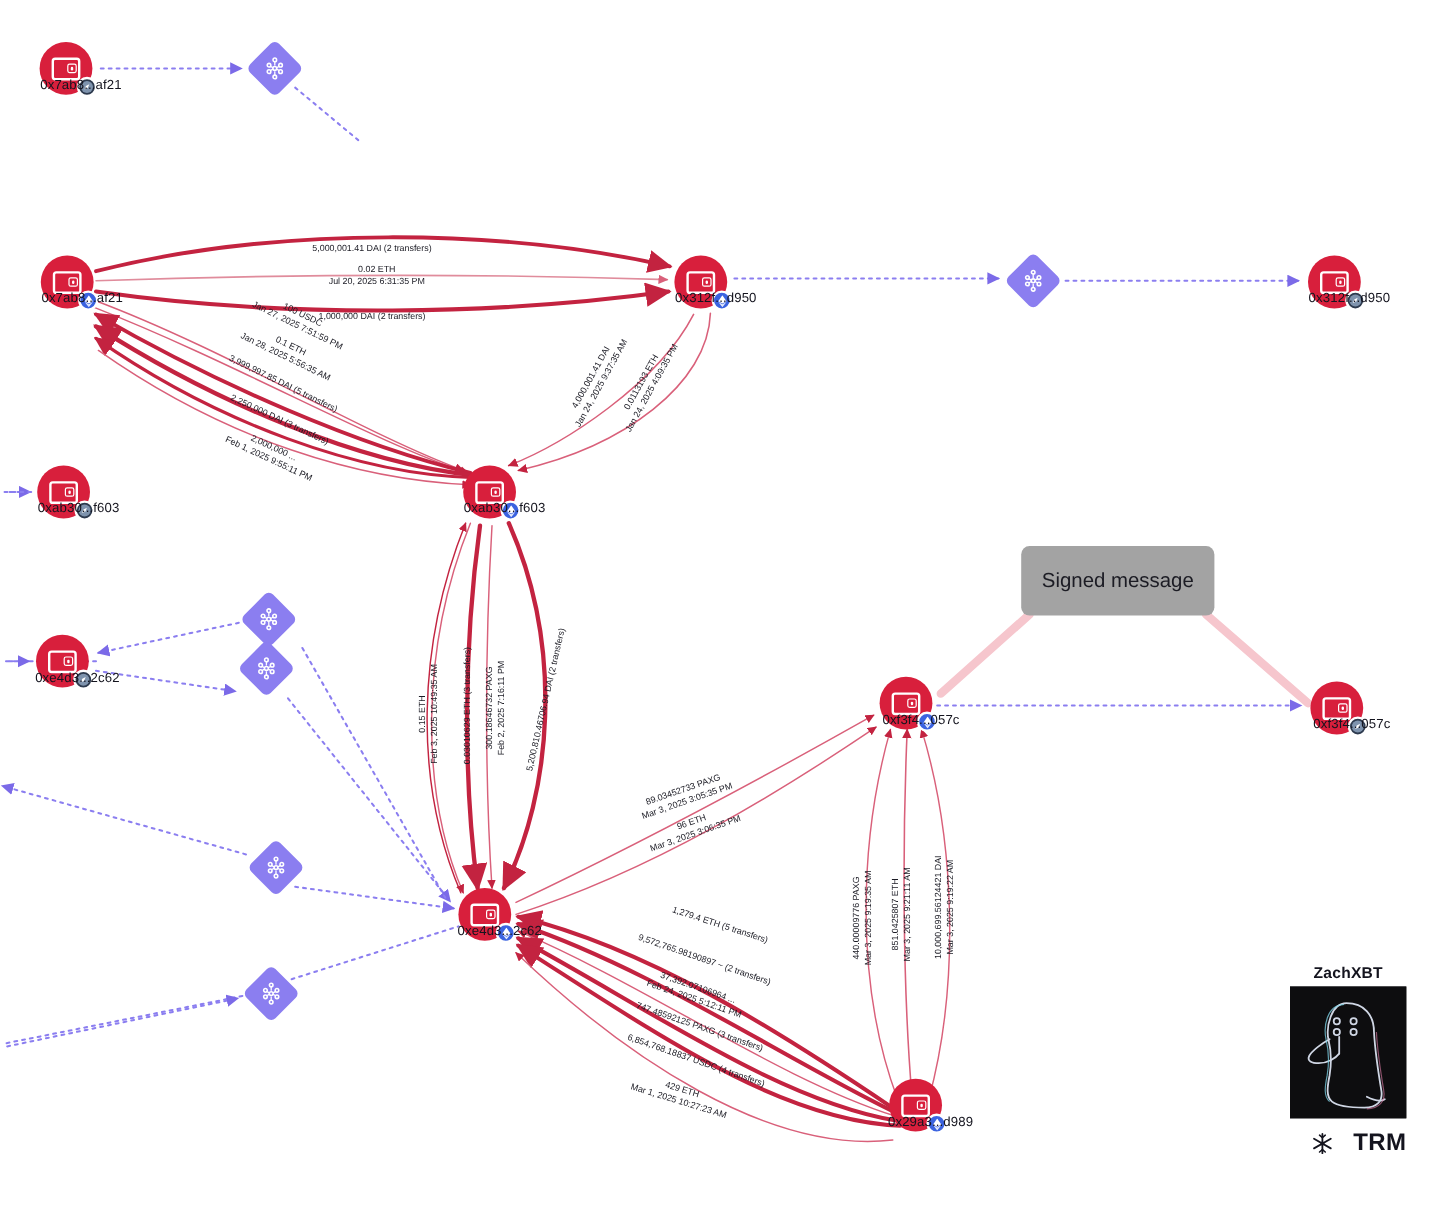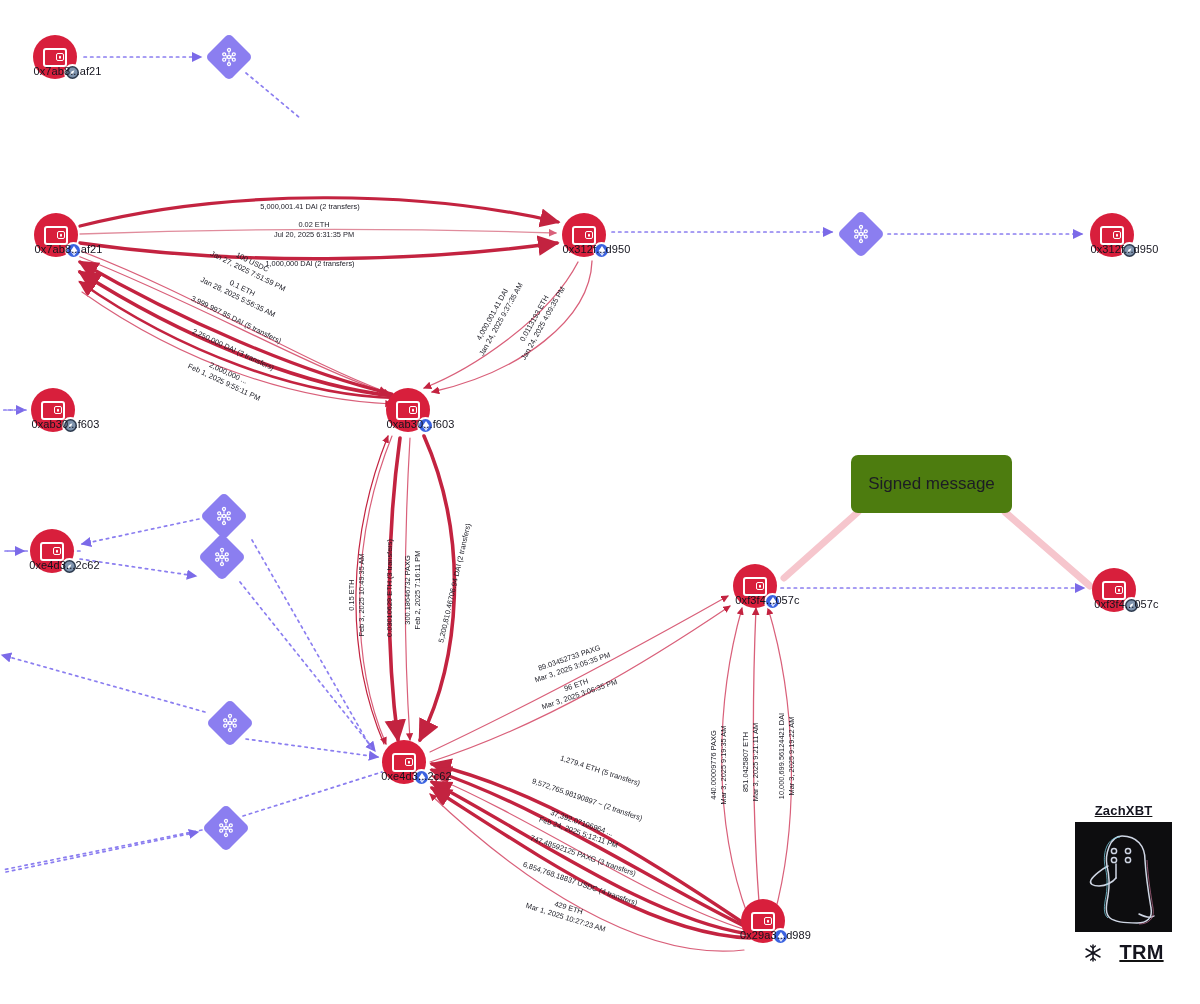--- a/index.html
+++ b/index.html
@@ -54,30 +54,30 @@
   
   .elabel{
     position:absolute;white-space:nowrap;color:#1b1b24;
     font-size:7.4px;line-height:1.35;text-align:center;
     transform-origin:50% 50%;
   }
   .elabel .l2{display:block;}
 
   
   .callout{
-    position:absolute;background:#4d7c0f;border-radius:7px;
+    position:absolute;background:#a3a3a3;border-radius:7px;
     display:flex;align-items:center;justify-content:center;
     font-size:17px;color:#1c1c24;
   }
 
   
   .wm{position:absolute;}
   .wm-title{font-size:13px;font-weight:bold;color:#14141e;text-align:center;letter-spacing:.2px;}
   .wm-avatar{width:97px;height:110px;background:#0d0d0f;margin-top:4px;display:block;}
-  .trm{display:flex;align-items:center;justify-content:center;gap:16px;margin-top:9px;}
+  .trm{display:flex;align-items:center;justify-content:flex-end;gap:16px;margin-top:9px;}
   .trm-word{font-size:20px;font-weight:bold;color:#14141e;letter-spacing:.3px;}
 </style>
 </head>
 <body>
 
 <svg id="graph-canvas" viewBox="0 0 1200 1004" xmlns="http://www.w3.org/2000/svg">
   <defs>
     <marker id="ah-red" markerWidth="7" markerHeight="7" refX="5.6" refY="3" orient="auto">
       <path d="M0,0 L6.4,3 L0,6 Z" fill="#c32340"></path>
     </marker>
@@ -499,21 +499,21 @@
     <div class="elabel" style="left: 580px; top: 828px; transform: translate(-50%, -50%) rotate(19deg);"><span>37,392.07106964 ...</span><span class="l2">Feb 24, 2025 5:12:11 PM</span></div>
     <div class="elabel" style="left: 583px; top: 856px; transform: translate(-50%, -50%) rotate(19deg);"><span>747.48592125 PAXG (3 transfers)</span></div>
     <div class="elabel" style="left: 580px; top: 884px; transform: translate(-50%, -50%) rotate(19deg);"><span>6,854,768.18837 USDC (4 transfers)</span></div>
     <div class="elabel" style="left: 567px; top: 913px; transform: translate(-50%, -50%) rotate(17deg);"><span>429 ETH</span><span class="l2">Mar 1, 2025 10:27:23 AM</span></div>
   </div>
 
 <div class="callout" id="callout" style="left: 851px; top: 455px; width: 161px; height: 58px;">
   <span>Signed message</span>
 </div>
 
-<div class="wm" id="watermark" style="left: 1075px; top: 803px; text-decoration: underline;">
+<div class="wm" id="watermark" style="left: 1075px; top: 803px;">
   <div class="wm-title">ZachXBT</div>
   <svg class="wm-avatar" viewBox="0 0 97 110">
     <rect width="97" height="110" fill="#0d0d0f"></rect>
     <g fill="none" stroke="#cfd6e4" stroke-width="1.5" stroke-linejoin="round" stroke-linecap="round">
       <path d="M47,14 C62,14 70,24 70,38 C71,56 74,74 76,86 C78,96 72,101 62,101
                C50,101 40,100 35,96 C30,92 31,84 33,74 C35,62 34,52 32,44
                C30,34 34,14 47,14 Z"></path>
       <path d="M33,44 C27,47 18,54 16,58 C14,62 18,64 24,64 C31,64 38,60 41,56"></path>
       <path d="M41,42 L41,56"></path>
       <circle cx="39" cy="29" r="2.6"></circle>

